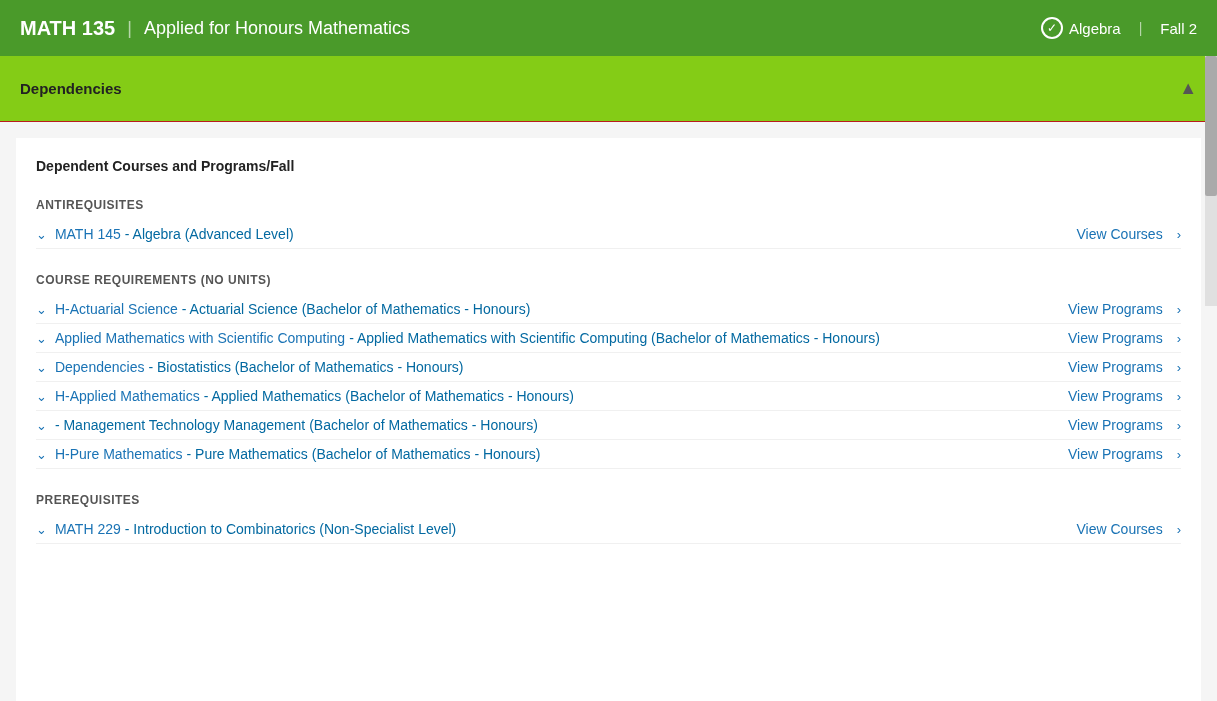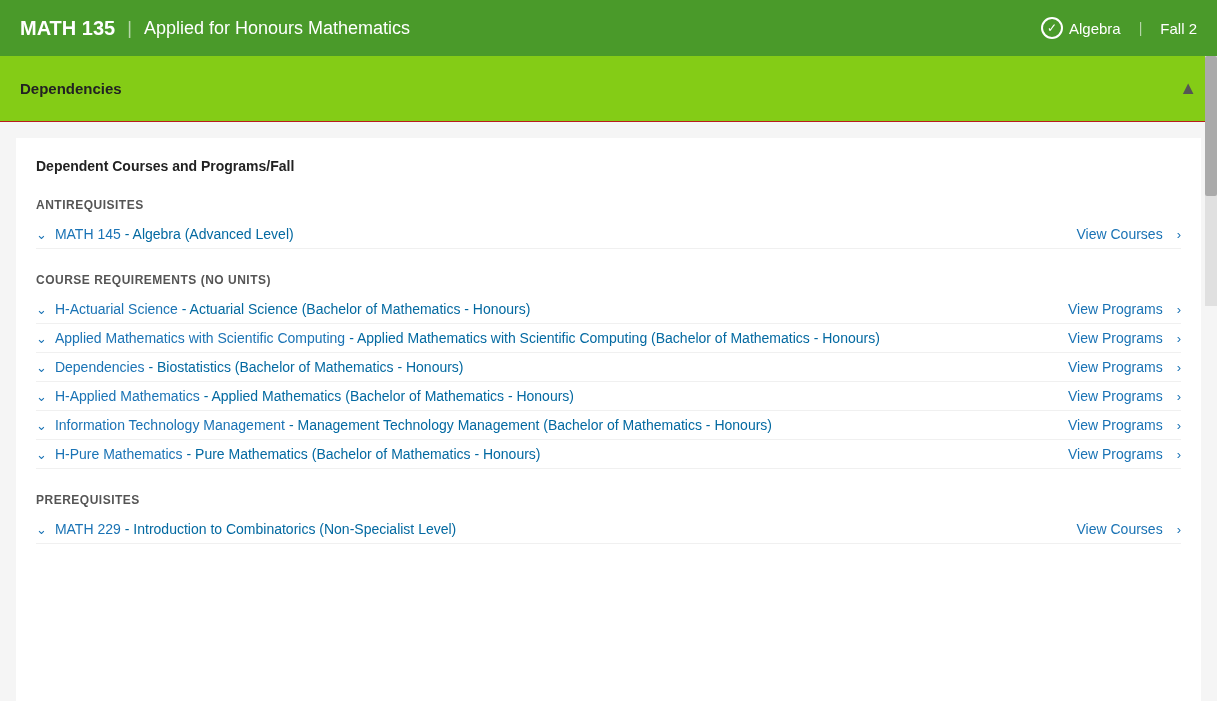--- a/index.html
+++ b/index.html
@@ -261,21 +261,20 @@
       </div>
       <a class="view-link">
         <span>View Programs</span>
         <span class="view-link-arrow">›</span>
       </a>
     </div>
 
     <div class="course-row">
       <div class="course-row-left">
         <span class="chevron-icon">⌄</span>
-        <a class="course-link">Information Technology Management</a>
         <span class="course-desc">- Management Technology Management (Bachelor of Mathematics - Honours)</span>
       </div>
       <a class="view-link">
         <span>View Programs</span>
         <span class="view-link-arrow">›</span>
       </a>
     </div>
 
     <div class="course-row">
       <div class="course-row-left">

